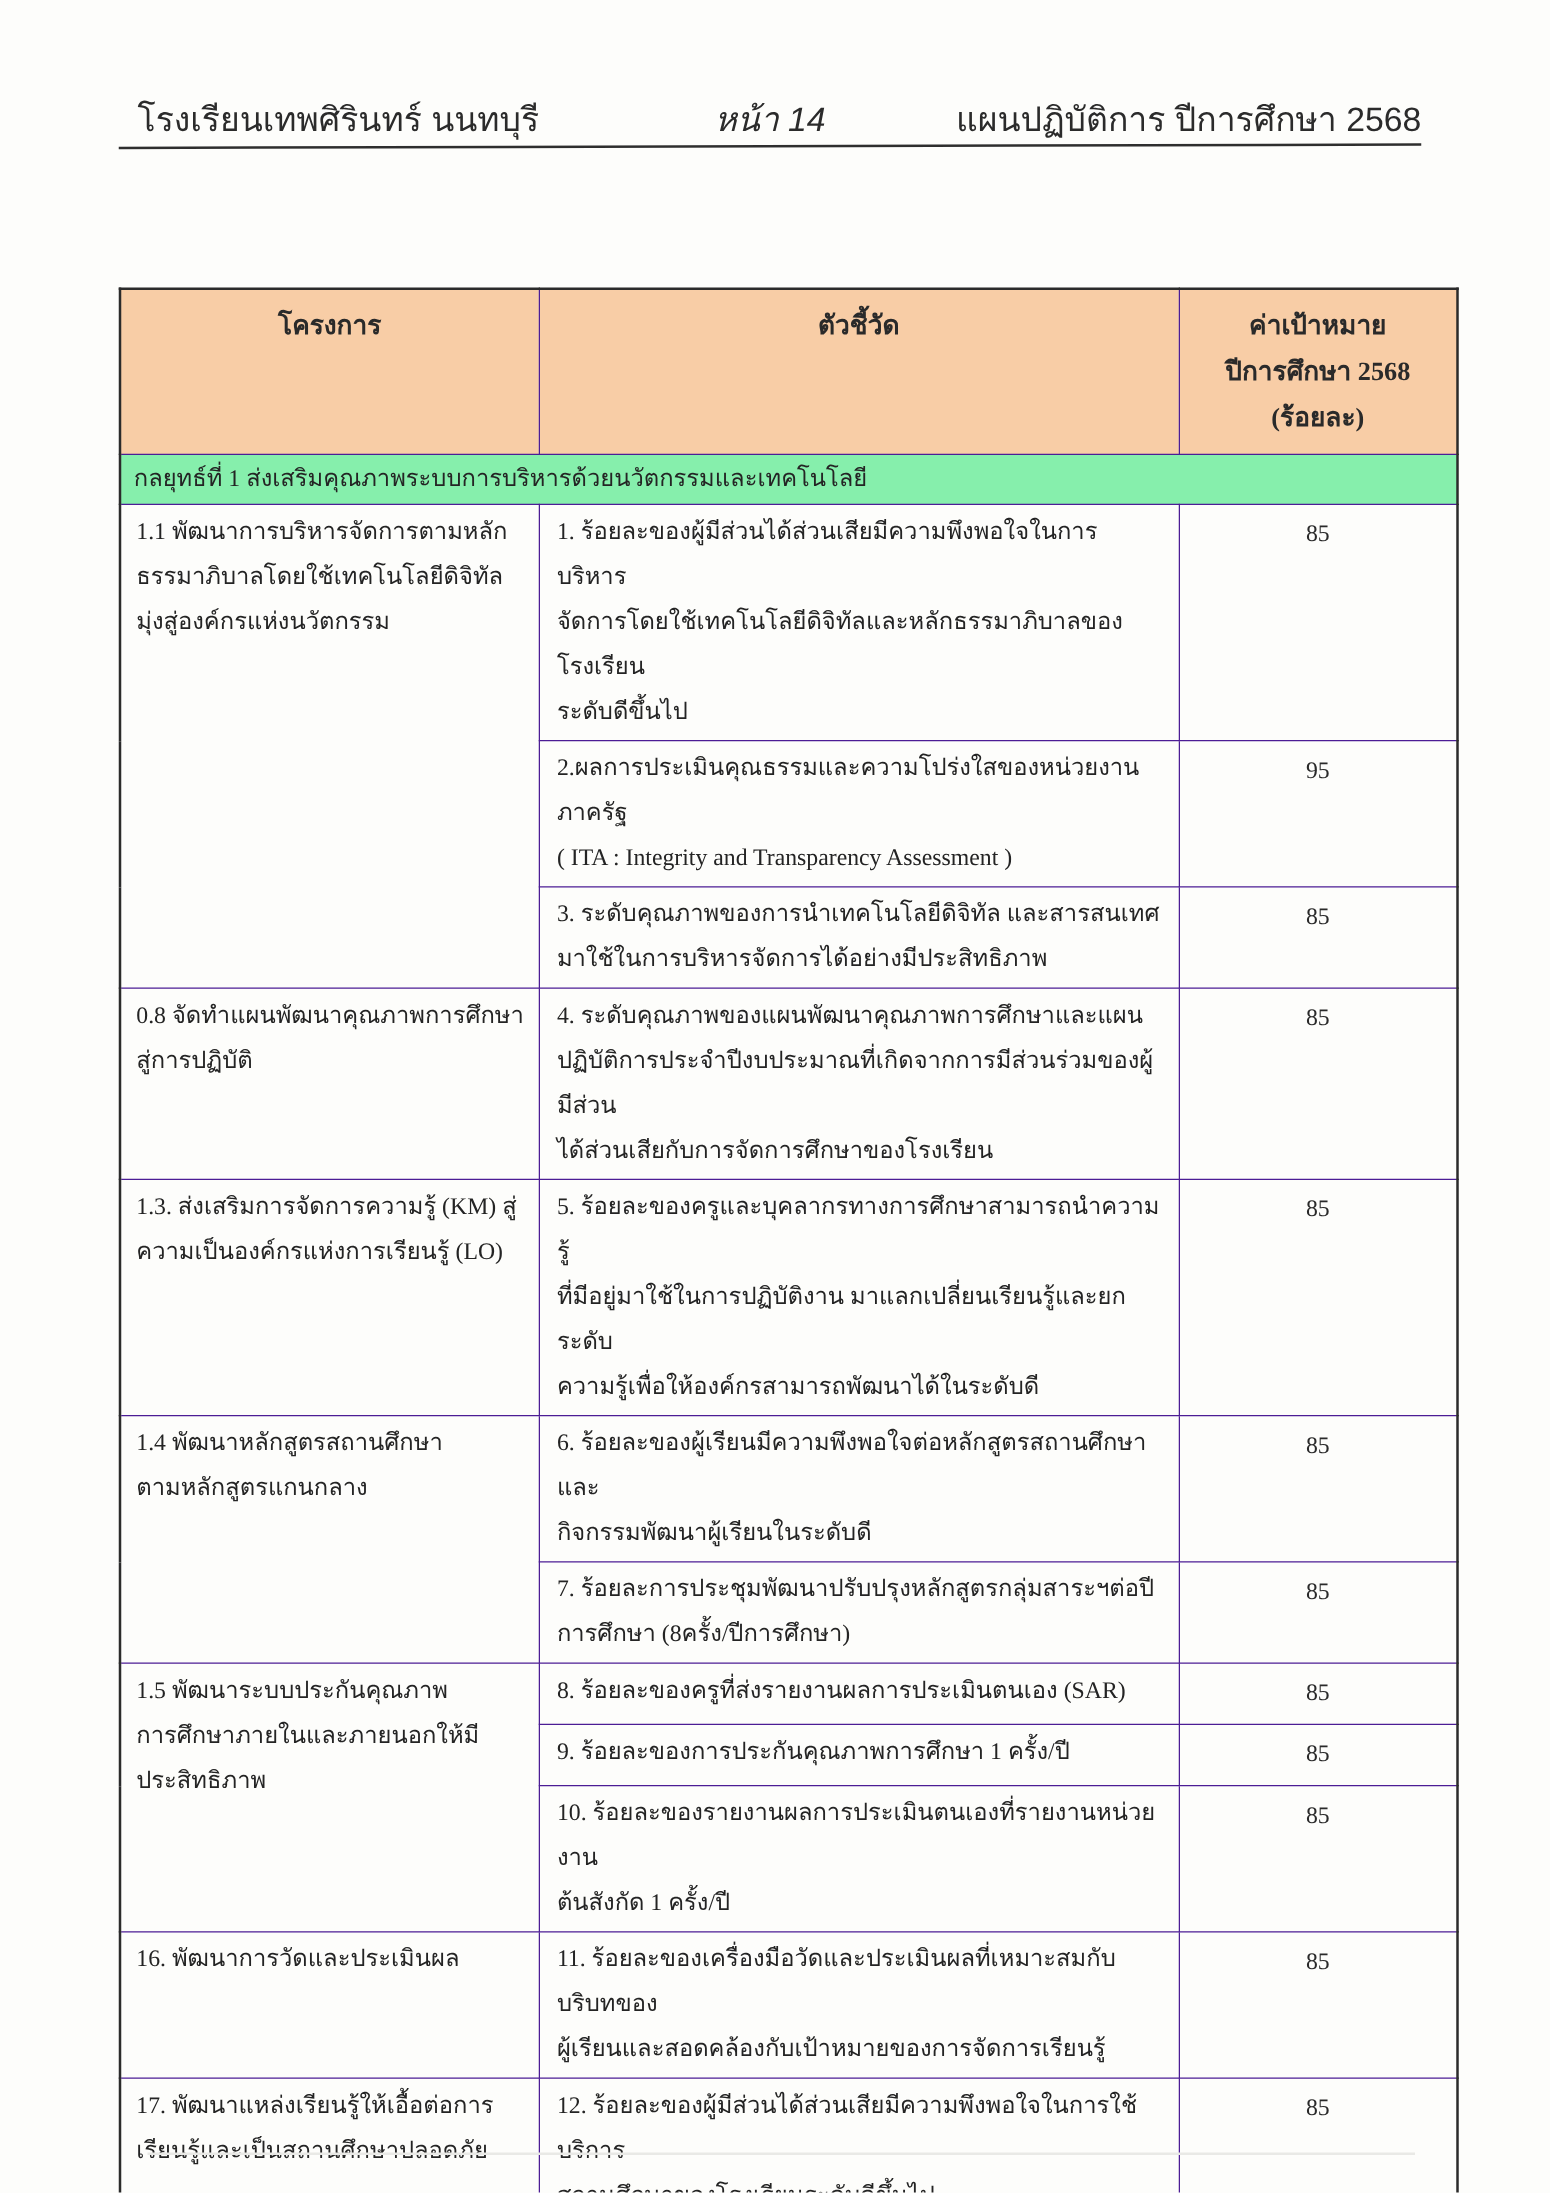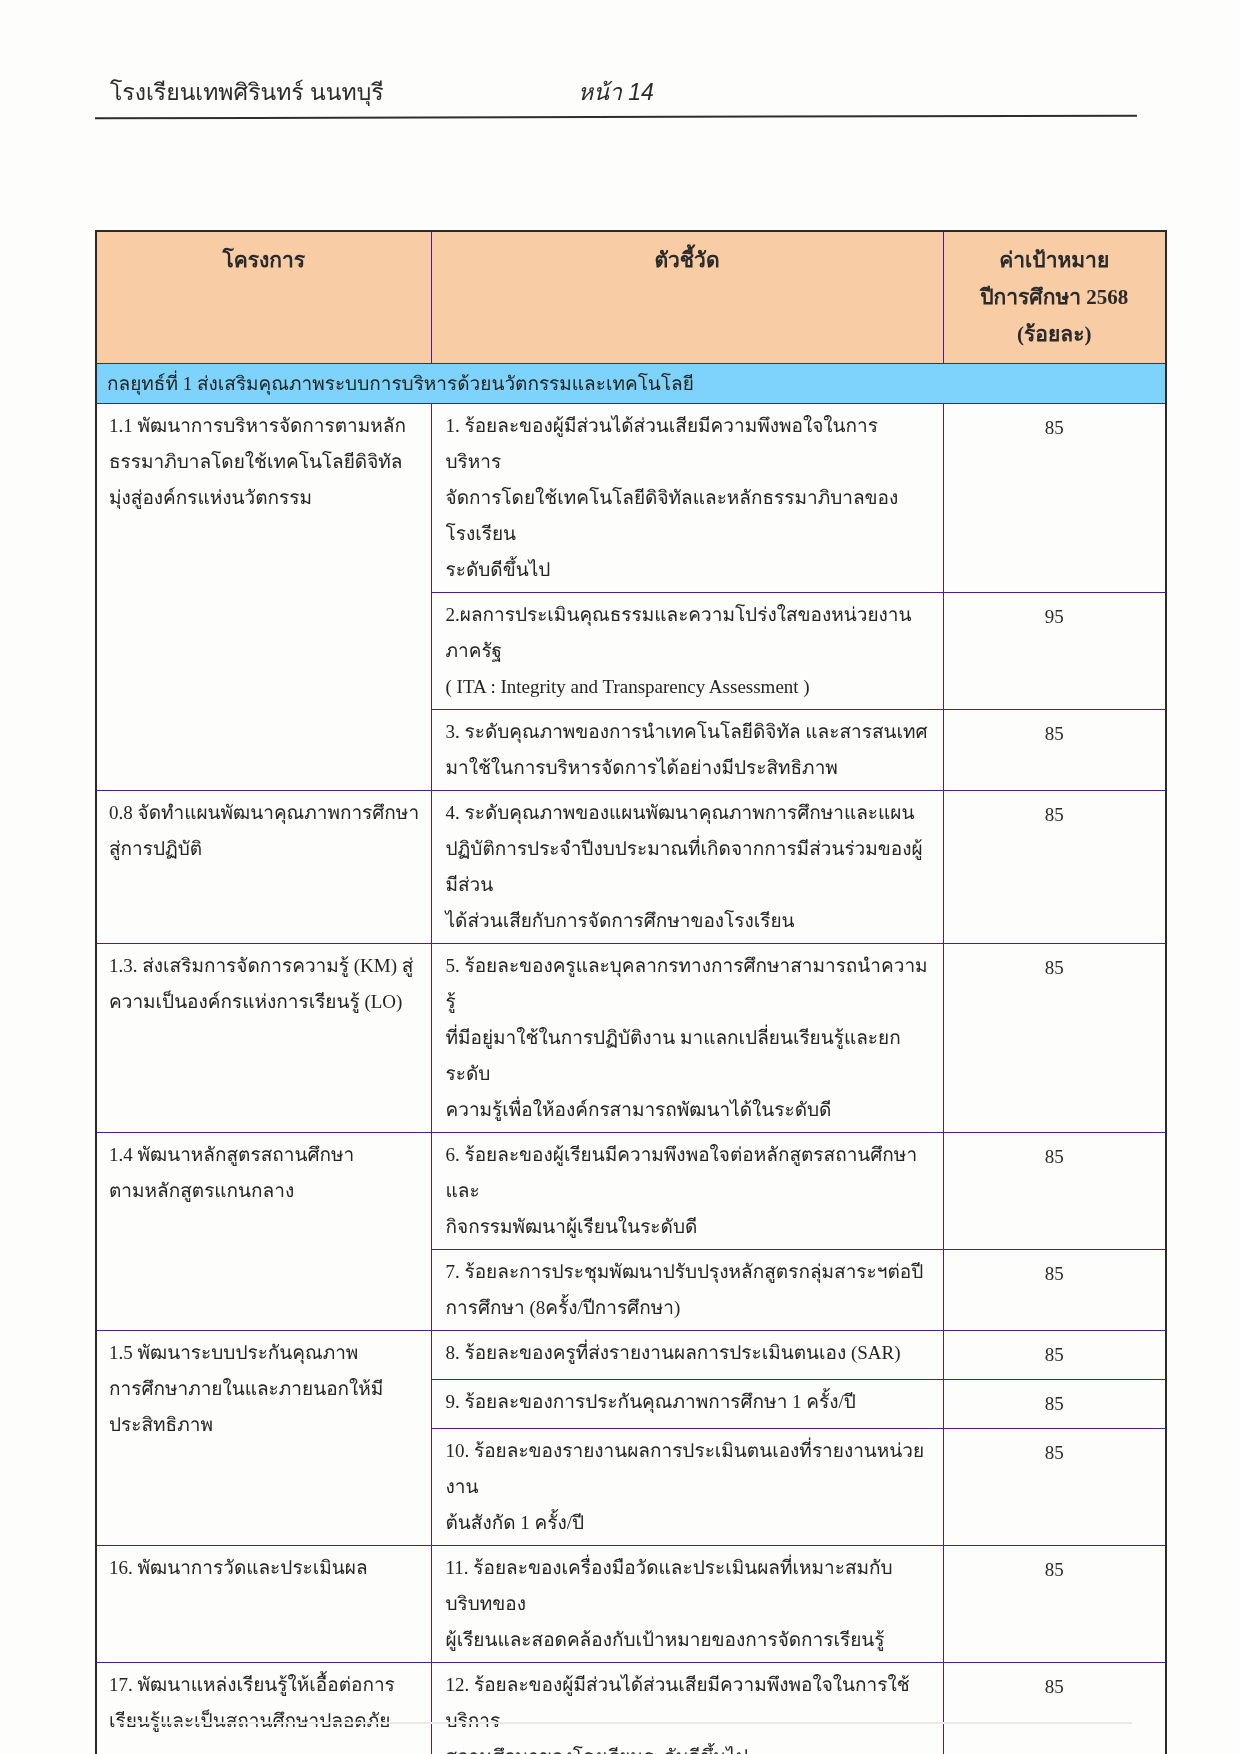--- a/index.html
+++ b/index.html
@@ -5,21 +5,21 @@
   html,body{margin:0;padding:0;}
   body{
     width:1240px;height:1754px;
     background:#fdfdfb;
     font-family:"Liberation Sans","DejaVu Sans",sans-serif;
     color:#222;
   }
   .page{position:relative;width:1240px;height:1754px;overflow:hidden;}
 
   
-  .doc-header{position:absolute;top:74px;left:95px;width:1042px;height:30px;font-size:23px;color:#2b2b2b;}
+  .doc-header{position:absolute;top:74px;left:95px;width:1042px;height:30px;font-size:27px;color:#2b2b2b;}
   .doc-header .school{position:absolute;left:15px;top:0;}
   .doc-header .pageno{position:absolute;left:0;width:100%;text-align:center;top:0;font-style:italic;}
   .doc-header .plan{position:absolute;right:0;top:0;}
   .header-rule{position:absolute;top:116px;left:95px;width:1042px;height:0;border-top:2px solid #2e2e2e;transform:rotate(-0.15deg);}
 
   
   .banner{
     position:absolute;top:145px;left:95px;width:1055px;height:50px;
     background:var(--banner-bg,#f0c24b);
     display:flex;align-items:center;justify-content:center;
@@ -46,21 +46,21 @@
   }
   table.goals thead th{
     background:var(--header-bg,#f8cda6);
     font-weight:600;color:#2a2a2a;
     font-size:21px;line-height:37px;
     white-space:pre-line;text-align:center;
     padding:10px 6px;
   }
   td.section{
     font-size:19.5px;line-height:33px;padding:3px 10px;
-    background:#7dd3fc;color:#242424;margin-left:40px;
+    background:#86efac;color:#242424;margin-left:40px;
   }
   td.proj{
     white-space:pre-line;line-height:36px;padding:4px 8px 4px 12px;color:#242424;
   }
   td.ind{
     white-space:pre-line;line-height:36px;padding:4px 10px 4px 14px;color:#242424;
   }
   td.tgt{
     text-align:center;font-size:20px;line-height:36px;padding:6px 0;color:#2a2a2a;
   }
@@ -69,20 +69,21 @@
   .scan-line{position:absolute;top:1722px;left:118px;width:1014px;height:2px;background:#e9e9e6;}
 </style>
 </head>
 <body>
 
 <div class="page">
 
   <div class="doc-header">
     <span class="school">โรงเรียนเทพศิรินทร์ นนทบุรี</span>
     <span class="pageno">หน้า 14</span>
+    <span class="plan">แผนปฏิบัติการ ปีการศึกษา 2568</span>
   </div>
   <div class="header-rule"></div>
 
 
   <table class="goals">
     <colgroup>
         <col class="c1">
         <col class="c2">
         <col class="c3">
       </colgroup>

